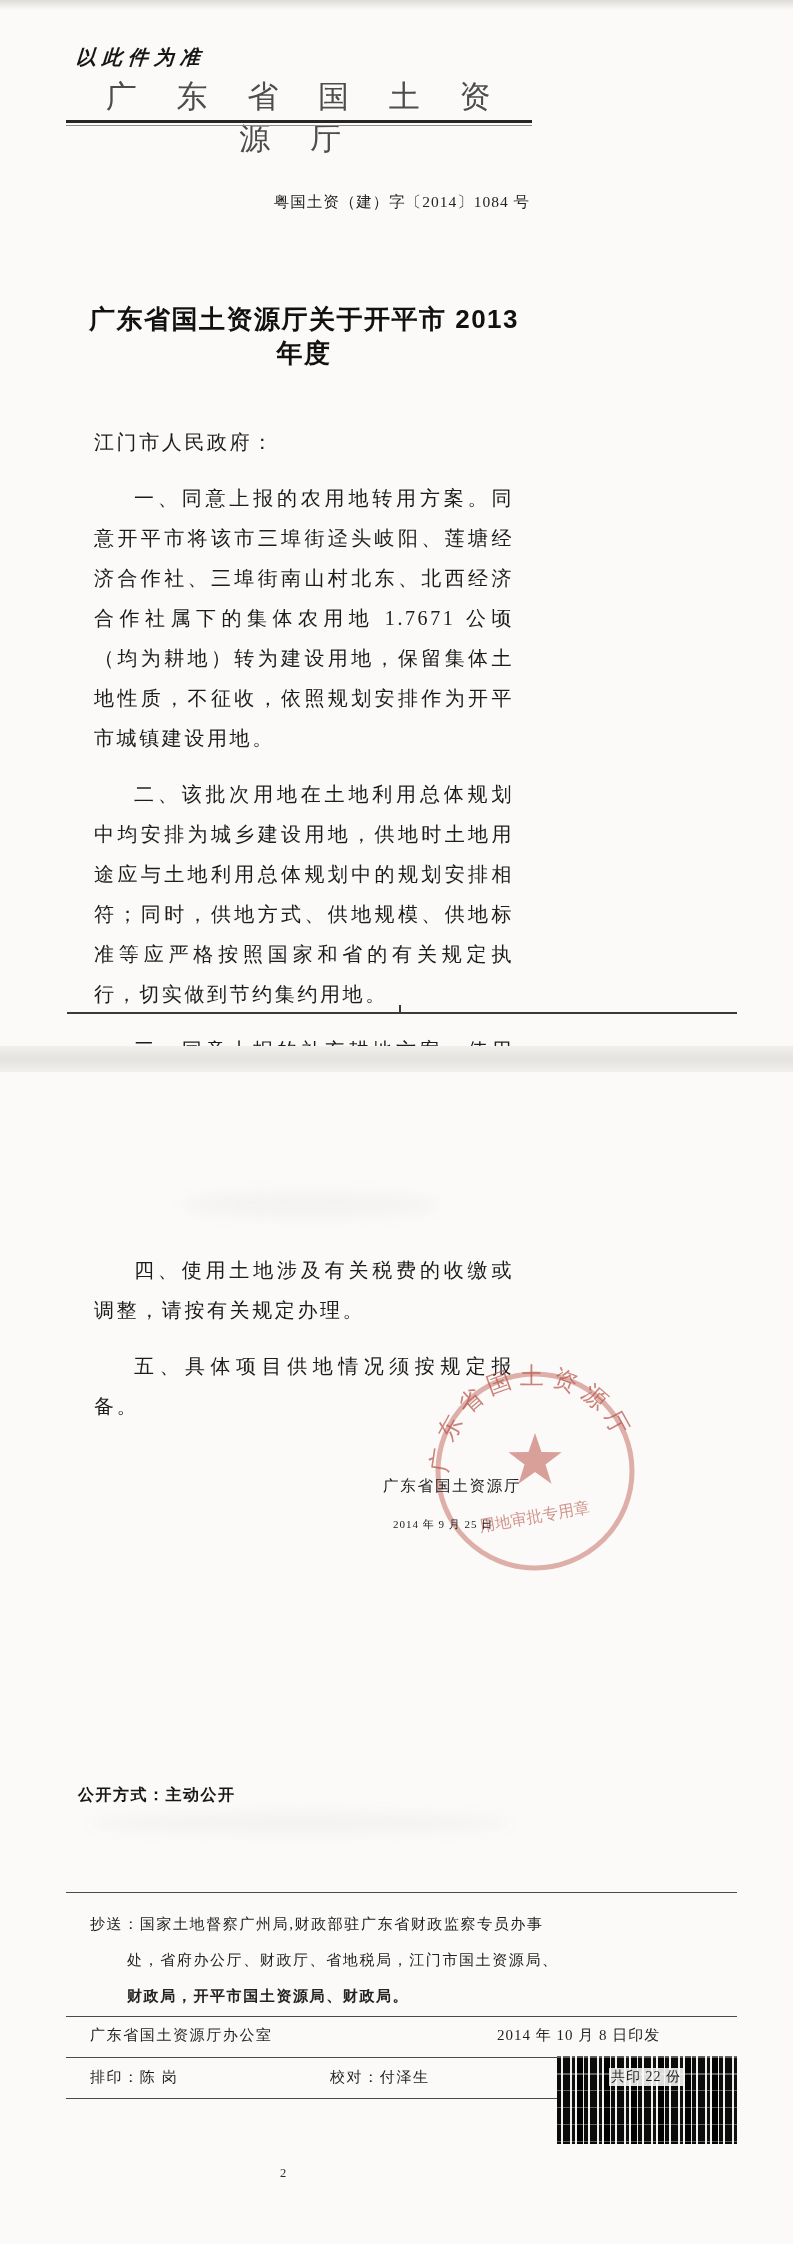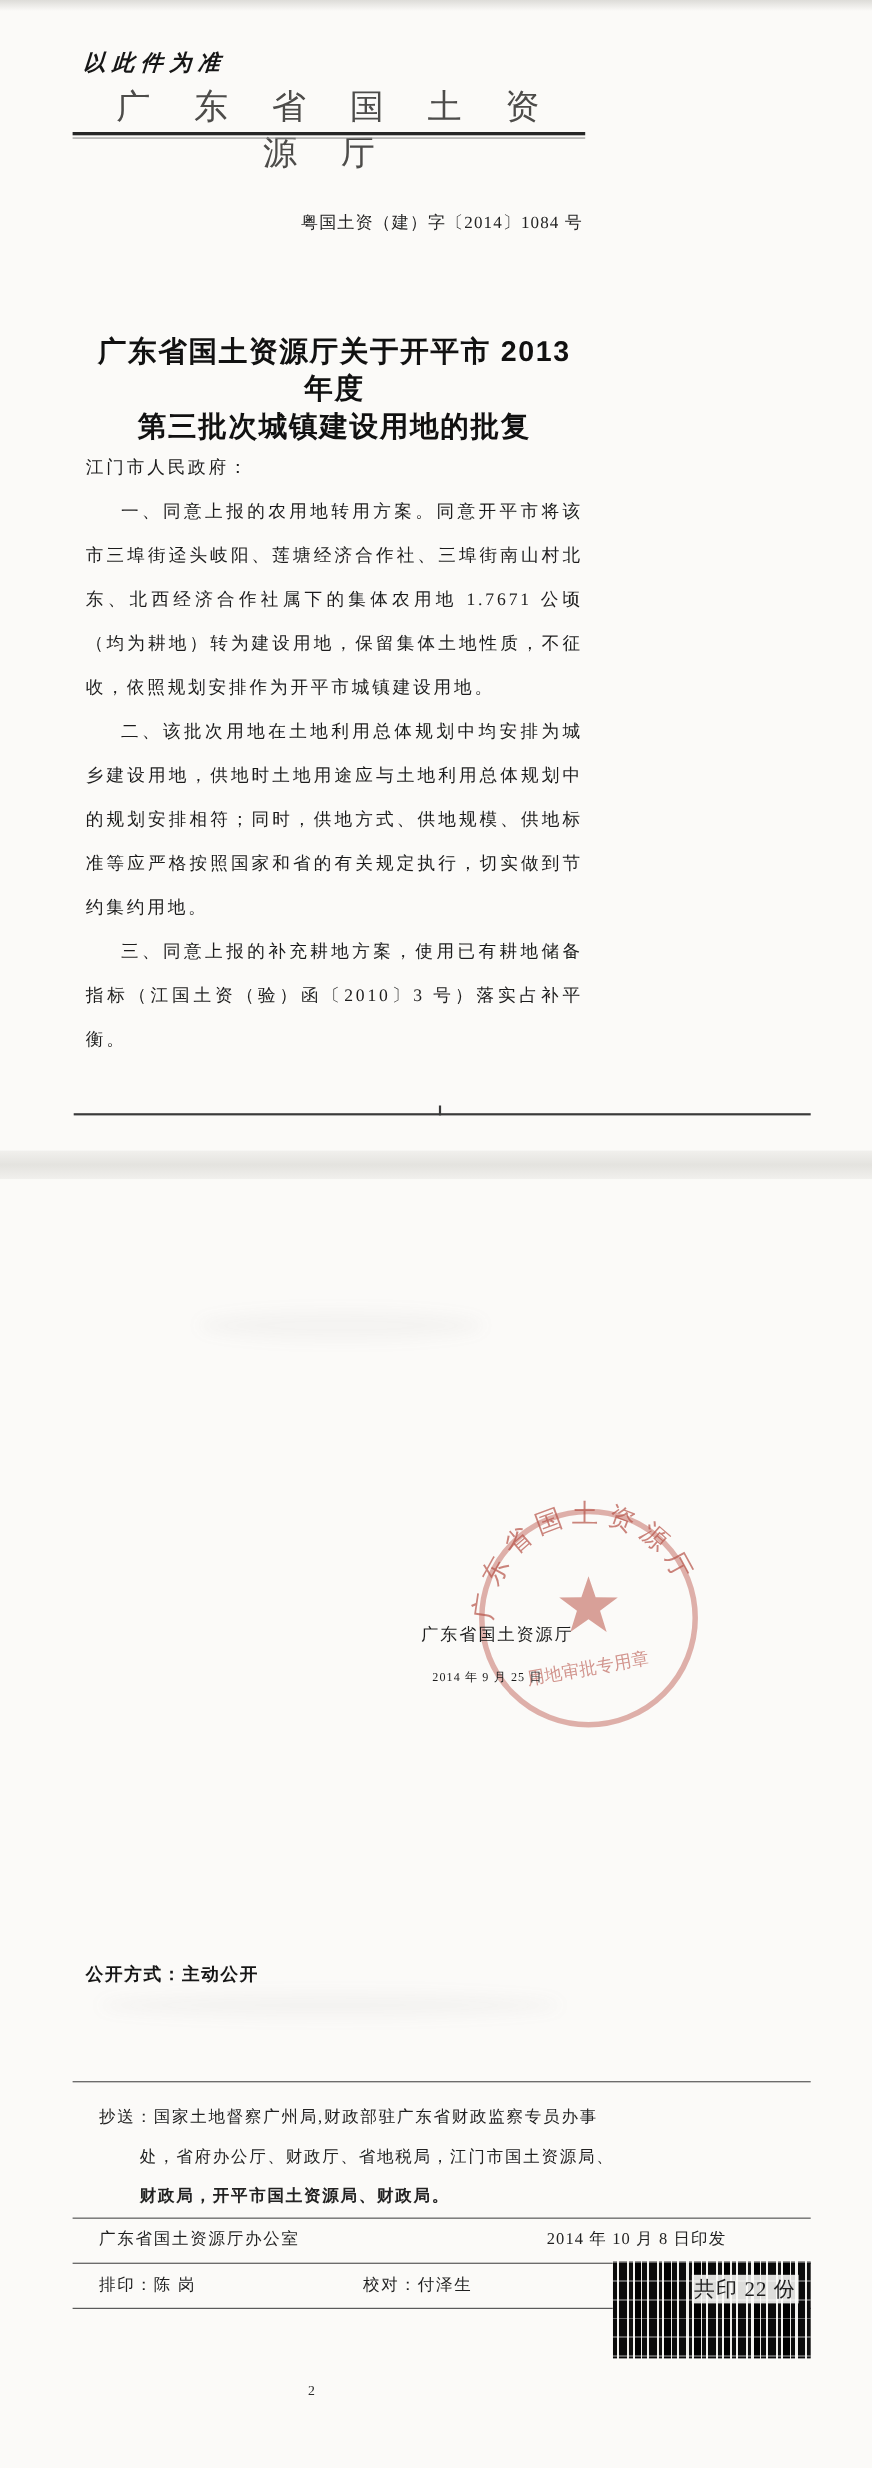--- a/index.html
+++ b/index.html
@@ -37,22 +37,22 @@
   }
   .doc-title{
     position:absolute;left:78px;top:302px;width:452px;text-align:center;
     font-family:"Liberation Sans", sans-serif;font-weight:700;
     font-size:26px;line-height:34px;letter-spacing:1.5px;color:#111;
   }
   .bodytext{position:absolute;left:78px;width:452px;}
   .body1{top:406px;}
   .body2{top:1234px;}
   .bodytext p{
-    margin:0;text-indent:2em;text-align:justify;
-    font-size:16px;line-height:40px;letter-spacing:2.6px;color:#1c1c1c;
+    margin:16px;text-indent:2em;text-align:justify;
+    font-size:20px;line-height:40px;letter-spacing:2.6px;color:#1c1c1c;
   }
   .bodytext p.salutation{text-indent:0;}
   .p1-footer-rule{
     position:absolute;left:67px;top:1012px;width:670px;height:0;
     border-top:2px solid #3a3a3a;
   }
   .p1-footer-rule .tick{
     position:absolute;left:332px;top:-9px;width:2px;height:9px;background:#3a3a3a;
   }
 
@@ -72,21 +72,21 @@
   }
   .rule{position:absolute;left:66px;width:671px;height:0;border-top:1.5px solid #4a4a4a;}
   .r1{top:1892px;} .r2{top:2016px;} .r3{top:2057px;} .r4{top:2098px;}
   .cc-line{position:absolute;font-size:15px;letter-spacing:1.6px;color:#222;margin-top:12px;}
   .cc0{left:90px;top:1903px;} .cc1{left:127px;top:1939px;} .cc2{left:127px;top:1975px;font-weight:bold;}
   .office{position:absolute;left:90px;top:2026px;font-size:15px;letter-spacing:1.6px;}
   .print-date{position:absolute;left:497px;top:2026px;font-size:15px;letter-spacing:1px;}
   .typesetter{position:absolute;left:90px;top:2068px;font-size:15px;letter-spacing:1.6px;}
   .proofreader{position:absolute;left:330px;top:2068px;font-size:15px;letter-spacing:1.6px;}
   .copies{
-    position:absolute;left:629px;top:2068px;font-size:19px;letter-spacing:1px;
+    position:absolute;left:609px;top:2068px;font-size:14px;letter-spacing:1px;
     z-index:3;background:rgba(251,250,248,0.88);padding:0 2px;
   }
   .barcode{
     position:absolute;left:557px;top:2056px;width:180px;height:88px;z-index:2;
     background:
       repeating-linear-gradient(180deg, rgba(255,255,255,0.35) 0 1.5px, transparent 1.5px 17px),
       repeating-linear-gradient(90deg,
         #0b0b0b 0 4px, #f2f1ee 4px 6px, #0b0b0b 6px 13px, #efeeea 13px 15px,
         #101010 15px 18px, #f4f3f0 18px 20px, #000 20px 26px, #eceae6 26px 27px);
   }
@@ -103,21 +103,20 @@
     <div class="hand-note">以此件为准</div>
 
     <div class="agency-header">广 东 省 国 土 资 源 厅</div>
 
     <div class="header-rule"></div>
 
     <div class="doc-number">粤国土资（建）字〔2014〕1084 号</div>
 
     <div class="doc-title">
       <div>广东省国土资源厅关于开平市 2013 年度</div>
-      <div>第三批次城镇建设用地的批复</div>
     </div>
 
     <div class="bodytext body1">
       <p class="salutation">江门市人民政府：</p>
       <p>一、同意上报的农用地转用方案。同意开平市将该市三埠街迳头岐阳、莲塘经济合作社、三埠街南山村北东、北西经济合作社属下的集体农用地 1.7671 公顷（均为耕地）转为建设用地，保留集体土地性质，不征收，依照规划安排作为开平市城镇建设用地。</p>
       <p>二、该批次用地在土地利用总体规划中均安排为城乡建设用地，供地时土地用途应与土地利用总体规划中的规划安排相符；同时，供地方式、供地规模、供地标准等应严格按照国家和省的有关规定执行，切实做到节约集约用地。</p>
       <p>三、同意上报的补充耕地方案，使用已有耕地储备指标（江国土资（验）函〔2010〕3 号）落实占补平衡。</p>
     </div>
 
     <div class="p1-footer-rule">
@@ -126,20 +125,24 @@
   </div>
 
   <div class="scan-gap"></div>
 
   <div class="page page2">
 
     <div class="smudge" style="left:180px;top:120px;width:260px;height:26px;"></div>
     <div class="smudge" style="left:90px;top:740px;width:420px;height:22px;"></div>
   </div>
 
+  <div class="bodytext body2">
+    <p>四、使用土地涉及有关税费的收缴或调整，请按有关规定办理。</p>
+    <p>五、具体项目供地情况须按规定报备。</p>
+  </div>
 
   <div class="seal">
     <svg viewBox="0 0 214 214" width="214" height="214">
       <circle cx="107" cy="107" r="97" fill="none" stroke="#bf5e53" stroke-width="5" opacity="0.48"></circle>
       <path id="sealArc" d="M 45.5 168.5 A 87 87 0 1 1 168.5 168.5" fill="none"></path>
       <text font-size="24" fill="#b8564c" opacity="0.72" letter-spacing="7" font-family="Liberation Serif, serif">
         <textPath href="#sealArc" startOffset="16%">广东省国土资源厅</textPath>
       </text>
       <polygon points="107,69 113.5,88.1 133.6,88.3 117.5,100.4 123.5,119.7 107,108 90.5,119.7 96.5,100.4 80.4,88.3 100.5,88.1" fill="#bf5e53" opacity="0.58"></polygon>
       <text x="107" y="158" text-anchor="middle" font-size="16" fill="#b8564c" opacity="0.62" transform="rotate(-10 107 156)" font-family="Liberation Serif, serif">用地审批专用章</text>

